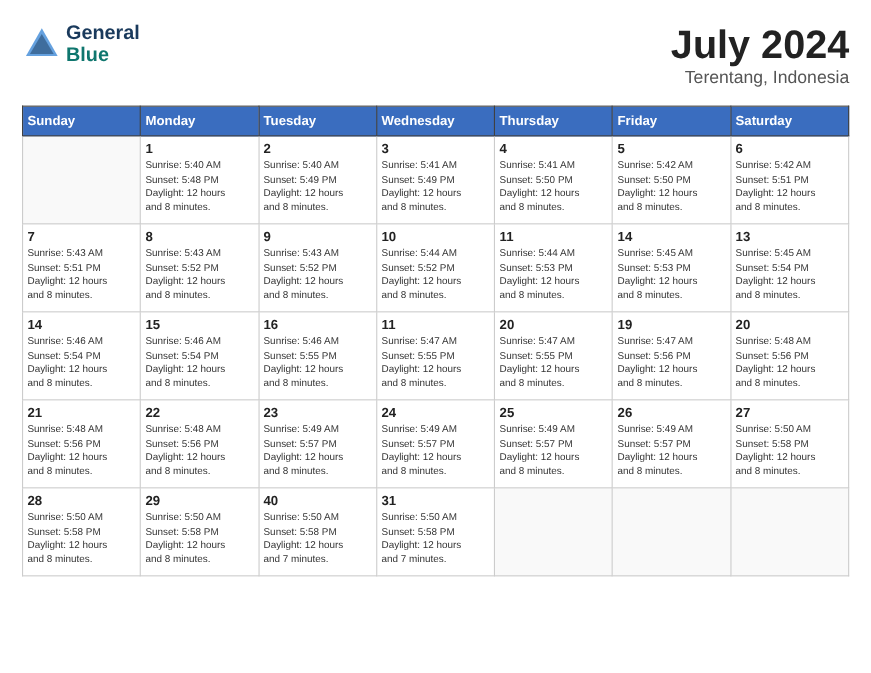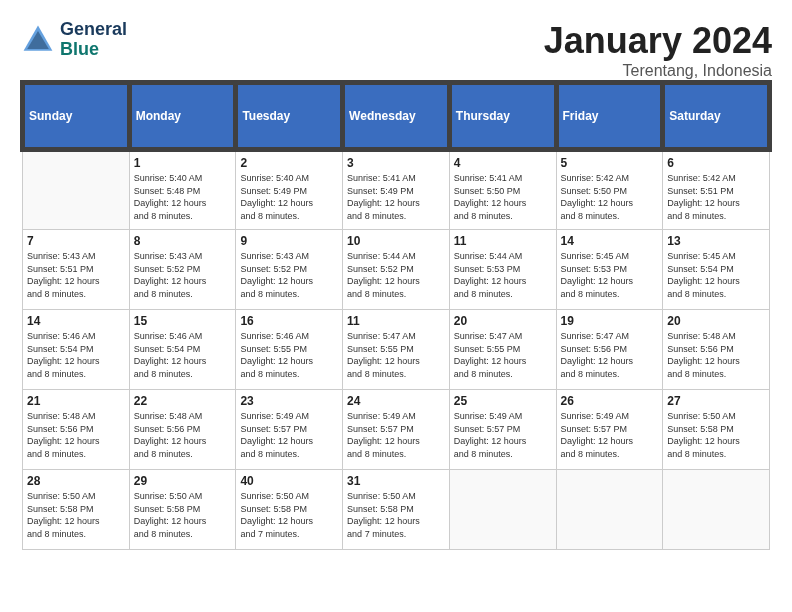--- a/index.html
+++ b/index.html
@@ -7,20 +7,21 @@
       font-family: Arial, sans-serif;
       background: #fff;
       width: 792px;
       min-height: 612px;
       padding: 20px;
     }
     .header {
       display: flex;
       justify-content: space-between;
       align-items: flex-start;
+      margin-bottom: 16px;
     }
     .logo {
       display: flex;
       align-items: center;
       gap: 4px;
     }
     .logo-text {
       font-size: 18px;
       font-weight: bold;
       color: #1a3a5c;
@@ -48,23 +49,23 @@
     table {
       width: 100%;
       border-collapse: collapse;
       table-layout: fixed;
     }
     th {
       background: #3a6dbf;
       color: #fff;
       font-size: 12px;
       font-weight: bold;
-      padding: 24px 4px;
+      padding: 6px 4px;
       text-align: left;
-      border: 5px solid #404040;
+      border: 1px solid #404040;
     }
     td {
       border: 1px solid #ccc;
       vertical-align: top;
       padding: 4px;
       font-size: 9.5px;
       color: #333;
       height: 80px;
       width: 14.28%;
     }
@@ -92,21 +93,21 @@
     <svg class="logo-icon" viewBox="0 0 40 40">
       <polygon points="20,4 36,32 4,32" fill="#4a90d9" opacity="0.85"></polygon>
       <polygon points="20,10 32,30 8,30" fill="#1a3a5c" opacity="0.5"></polygon>
     </svg>
     <div class="logo-text">
       <div>General</div>
       <div><span>Blue</span></div>
     </div>
   </div>
   <div class="title-block">
-    <div class="month-title">January 2024</div>
+    <div class="month-title">July 2024</div>
     <div class="subtitle">Terentang, Indonesia</div>
   </div>
 </div>
 
 <table>
   <thead>
     <tr id="weekday-header">
         <th>Sunday</th>
         <th>Monday</th>
         <th>Tuesday</th>

